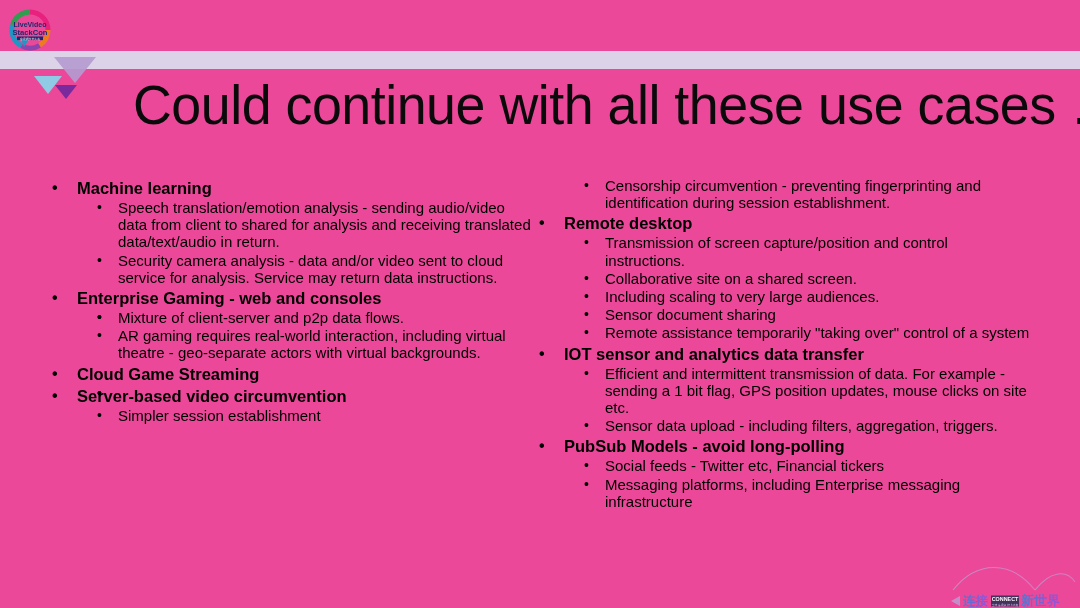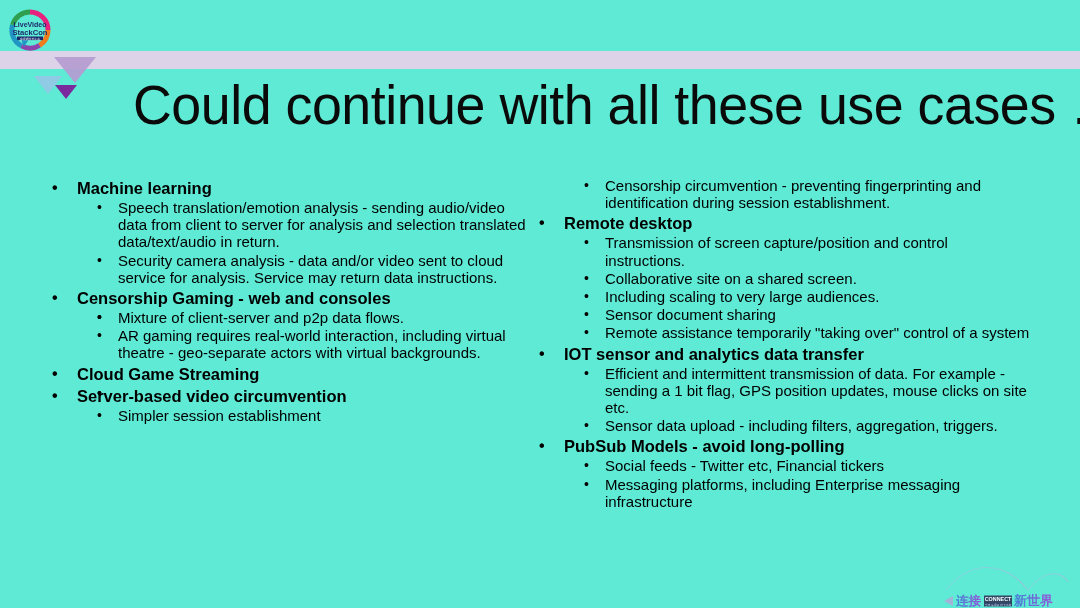--- a/index.html
+++ b/index.html
@@ -13,21 +13,21 @@
     position: relative;
     overflow: hidden;
     font-family: "Liberation Sans", sans-serif;
     color: #000000;
   }
 
   
   #slide {
     position: absolute;
     inset: 0;
-    background: #5eead4;
+    background: #ec4899;
   }
 
   #lavender-band {
     position: absolute;
     left: 0;
     top: 51px;
     width: 1080px;
     height: 18px;
     background: #ddd3e8;
   }
@@ -150,21 +150,21 @@
     top: 0;
     font-size: 14px;
     line-height: 17.2px;
   }
 
   ul.lvl2 { margin-top: 1px; }
 
   
   #watermark {
     position: absolute;
-    right: 11px;
+    right: 4px;
     bottom: 0px;
     width: 125px;
     height: 62px;
     overflow: hidden;
     opacity: 0.95;
   }
   #watermark svg { display: block; }
 </style>
 </head>
 <body>
@@ -203,36 +203,36 @@
 
         <li class="item lvl1">
           <div class="row">
             <span class="bullet">•</span>
             <span>Machine learning</span>
           </div>
           <ul class="lvl2">
             <li class="item lvl2">
               <div class="row">
                 <span class="bullet">•</span>
-                <span>Speech translation/emotion analysis  - sending audio/video data from client to server for analysis and selection translated data/text/audio in return.</span>
+                <span>Speech translation/emotion analysis  - sending audio/video data from client to shared for analysis and receiving translated data/text/audio in return.</span>
               </div>
             </li>
             <li class="item lvl2">
               <div class="row">
                 <span class="bullet">•</span>
                 <span>Security camera analysis - data and/or video sent to cloud service for analysis. Service may return data instructions.</span>
               </div>
             </li>
           </ul>
         </li>
 
         <li class="item lvl1">
           <div class="row">
             <span class="bullet">•</span>
-            <span>Censorship Gaming - web and consoles</span>
+            <span>Enterprise Gaming - web and consoles</span>
           </div>
           <ul class="lvl2">
             <li class="item lvl2">
               <div class="row">
                 <span class="bullet">•</span>
               </div>
             </li>
             <li class="item lvl2">
               <div class="row">
                 <span class="bullet">•</span>

